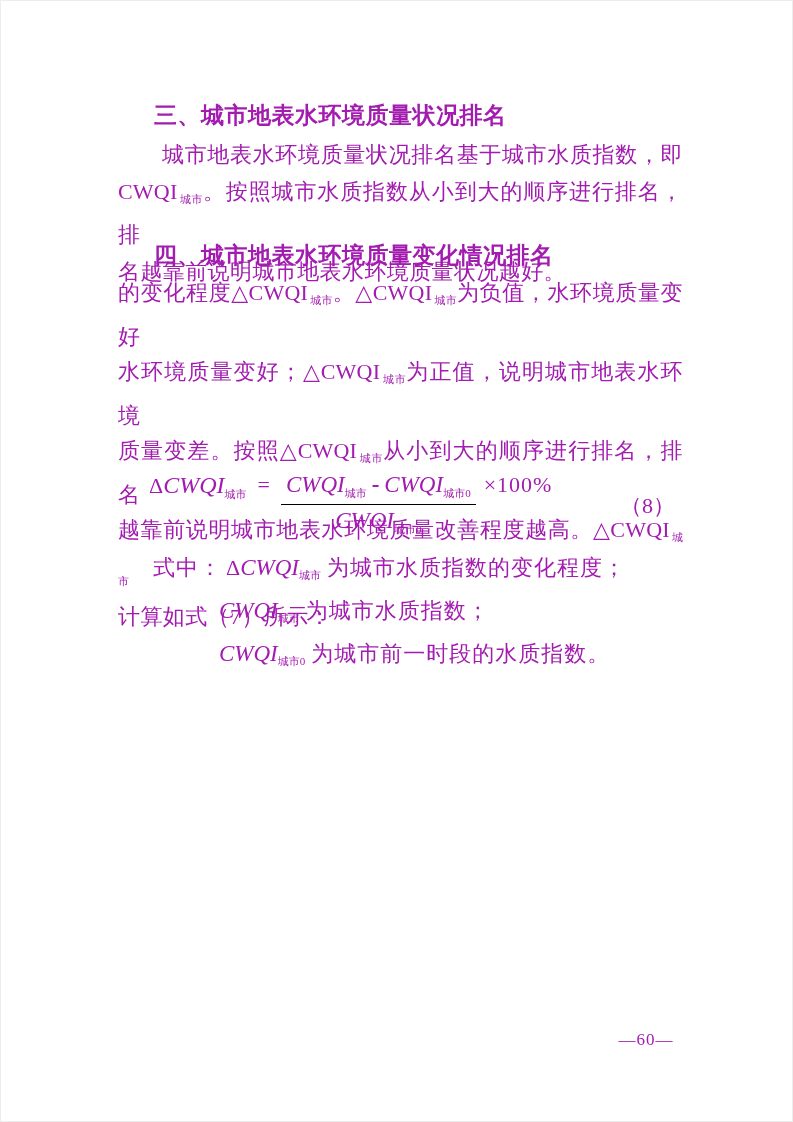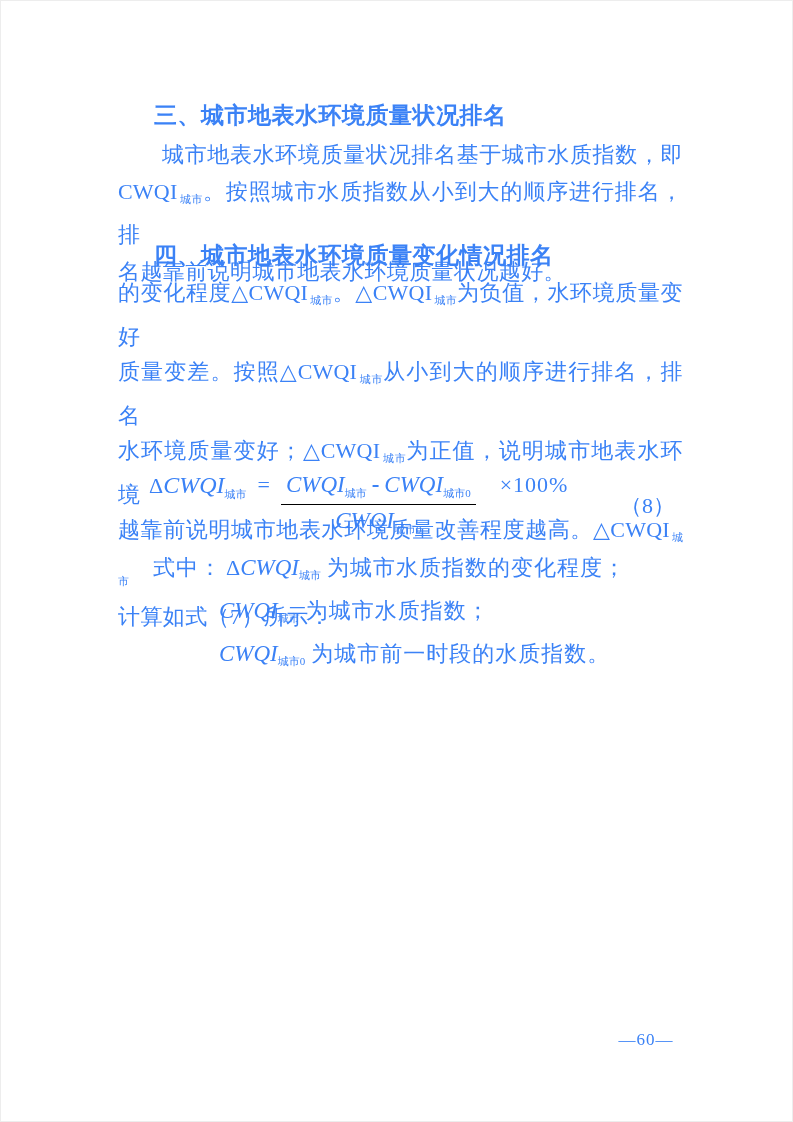--- a/index.html
+++ b/index.html
@@ -1,20 +1,20 @@
 <!DOCTYPE html>
 <html><head>
 <meta charset="utf-8">
 <style>
   html,body { margin:0; padding:0; background:#fff; }
   .page {
     position:relative;
     width:793px; height:1122px;
     background:#ffffff;
-    color:#3b82f6;
+    color:#a21caf;
     font-family:"Liberation Serif","DejaVu Serif",serif;
     overflow:hidden;
     box-sizing:border-box;
     border:1px solid #ededed;
   }
   .block { position:absolute; left:117px; width:565px; }
 
   
   .heading {
     font-family:"Liberation Sans","DejaVu Sans",sans-serif;
@@ -52,21 +52,21 @@
   }
   .f-delta { font-size:22px; }
   .f-ital  { font-style:italic; font-size:24px; }
   .f-sub   { font-size:11px; vertical-align:-5px; }
   .f-eq    { margin:0 11px; font-size:22px; }
   .frac    { display:inline-block; text-align:center; font-size:23px; }
   .frac .num { border-bottom:1.6px solid #000; padding:0 5px 3px 5px; white-space:nowrap; }
   .frac .den { padding-top:3px; white-space:nowrap; }
   .frac .f-ital { font-size:23px; }
   .f-minus { margin:0 5px; font-weight:bold; }
-  .f-times { margin-left:24px; font-size:22px; letter-spacing:1px; }
+  .f-times { margin-left:8px; font-size:22px; letter-spacing:1px; }
   .f-no    { position:absolute; right:8px; top:19px; font-size:22px; }
 
   
   #where { top:549px; }
   .w-row { font-size:22px; line-height:36px; padding-left:101px; white-space:nowrap; }
   .w-row.first { padding-left:35px; }
   .w-label { letter-spacing:1px; margin-right:4px; }
   .w-pre  { font-size:22px; }
   .w-sym  { font-style:italic; font-size:23px; }
   .w-sub  { font-size:11px; vertical-align:-4px; }
@@ -91,22 +91,22 @@
   <div class="block" id="p1">
       <div class="tline just ind"><span class="cjk">城市地表水环境质量状况排名基于城市水质指数，即</span></div>
       <div class="tline just"><span class="latin">CWQI</span><span class="sub">城市</span><span class="cjk">。按照城市水质指数从小到大的顺序进行排名，排</span></div>
       <div class="tline"><span class="cjk">名越靠前说明城市地表水环境质量状况越好。</span></div>
     </div>
 
   <div class="block heading" id="h4">四、城市地表水环境质量变化情况排名</div>
 
   <div class="block" id="p2">
       <div class="tline just"><span class="cjk">的变化程度</span><span class="latin">△CWQI</span><span class="sub">城市</span><span class="cjk">。</span><span class="latin">△CWQI</span><span class="sub">城市</span><span class="cjk">为负值，水环境质量变好</span></div>
+      <div class="tline just"><span class="cjk">水环境质量变好；</span><span class="latin">△CWQI</span><span class="sub">城市</span><span class="cjk">为正值，说明城市地表水环境</span></div>
       <div class="tline just"><span class="cjk">质量变差。按照</span><span class="latin">△CWQI</span><span class="sub">城市</span><span class="cjk">从小到大的顺序进行排名，排名</span></div>
-      <div class="tline just"><span class="cjk">水环境质量变好；</span><span class="latin">△CWQI</span><span class="sub">城市</span><span class="cjk">为正值，说明城市地表水环境</span></div>
       <div class="tline just"><span class="cjk">越靠前说明城市地表水环境质量改善程度越高。</span><span class="latin">△CWQI</span><span class="sub">城市</span></div>
       <div class="tline"><span class="cjk">计算如式（7）所示：</span></div>
     </div>
 
   <div class="block" id="formula">
     <span>
       <span class="f-delta">Δ</span><span class="f-ital">CWQI</span><span class="f-sub">城市</span>
     </span>
     <span class="f-eq">=</span>
     <span class="frac">

